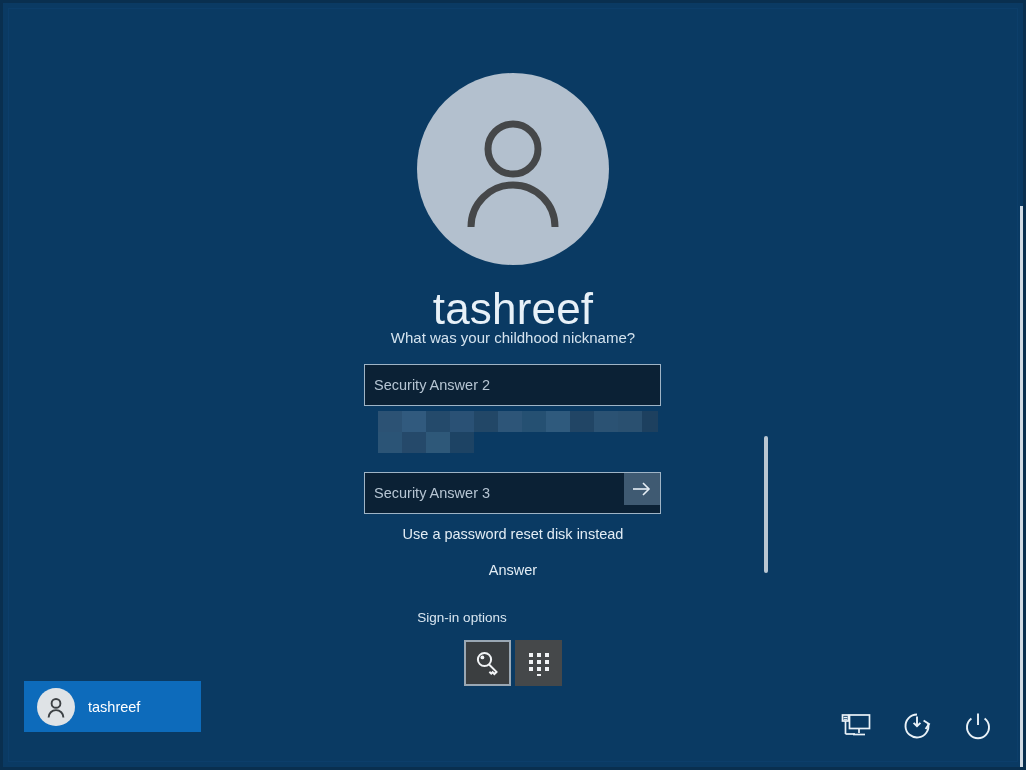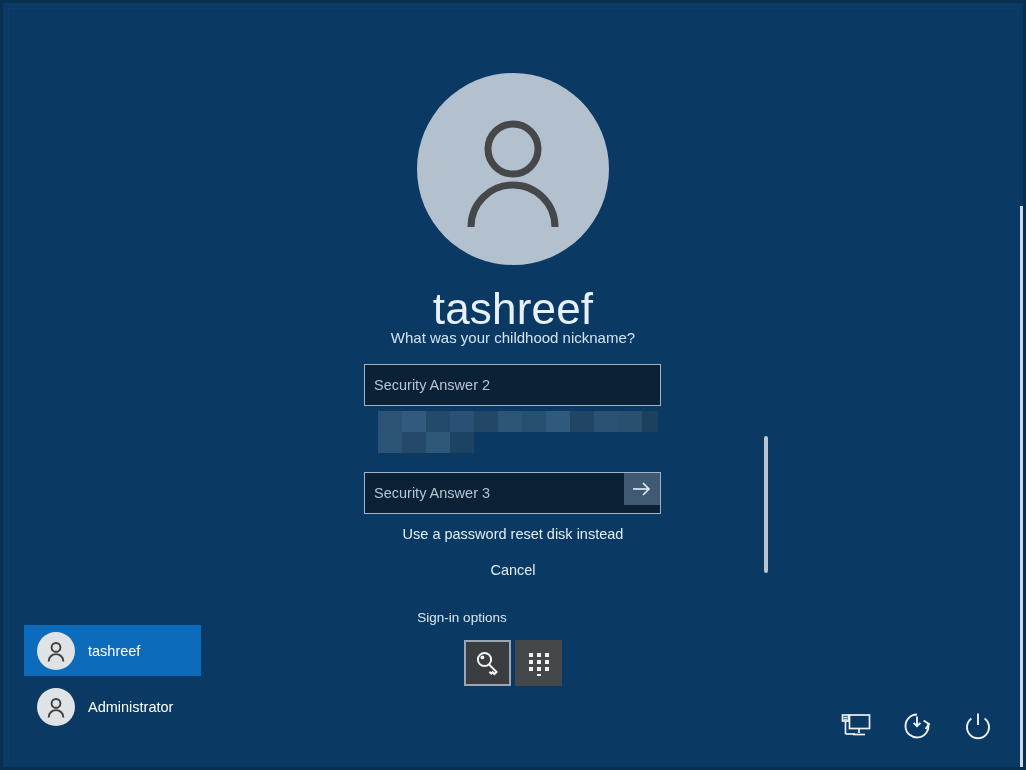--- a/index.html
+++ b/index.html
@@ -305,21 +305,21 @@
         <span>
           <svg width="20" height="16" viewBox="0 0 20 16" aria-hidden="true">
             <line x1="1" y1="8" x2="17" y2="8" stroke="#e6eef5" stroke-width="1.6"></line>
             <polyline points="11,2 17,8 11,14" fill="none" stroke="#e6eef5" stroke-width="1.6"></polyline>
           </svg>
         </span>
       </button>
     </div>
 
     <div class="center-link" style="top:524px;">Use a password reset disk instead</div>
-    <div class="center-link" style="top:560px;">Cancel</div>
+    <div class="center-link" style="top:560px;">Answer</div>
 
     <div id="signin-options-label">Sign-in options</div>
 
     <div id="signin-buttons">
       <button class="opt-button selected">
         <span>
           <svg width="28" height="28" viewBox="0 0 28 28" aria-hidden="true">
             <circle cx="10.5" cy="10.5" r="6.6" fill="none" stroke="#f2f4f6" stroke-width="2"></circle>
             <circle cx="8.4" cy="8.4" r="1.9" fill="#f2f4f6"></circle>
             <path d="M14.8 15.2 L22.5 22.9 L20.4 25 L18.6 23.2 L17.2 24.6 L15.4 22.8" fill="none" stroke="#f2f4f6" stroke-width="2" stroke-linejoin="miter"></path>
@@ -353,29 +353,20 @@
   <div id="user-list">
     <div class="user-row active">
       <span class="user-avatar">
         <svg width="24" height="24" viewBox="0 0 24 24" aria-hidden="true">
           <circle cx="12" cy="8.4" r="4.4" fill="none" stroke="#3d4144" stroke-width="1.9"></circle>
           <path d="M4.6 22.5 a7.4 7.4 0 0 1 14.8 0" fill="none" stroke="#3d4144" stroke-width="1.9"></path>
         </svg>
       </span>
       <span class="user-name">tashreef</span>
     </div>
-    <div class="user-row">
-      <span class="user-avatar">
-        <svg width="24" height="24" viewBox="0 0 24 24" aria-hidden="true">
-          <circle cx="12" cy="8.4" r="4.4" fill="none" stroke="#3d4144" stroke-width="1.9"></circle>
-          <path d="M4.6 22.5 a7.4 7.4 0 0 1 14.8 0" fill="none" stroke="#3d4144" stroke-width="1.9"></path>
-        </svg>
-      </span>
-      <span class="user-name">Administrator</span>
-    </div>
   </div>
 
   <div id="system-icons">
     <div class="sys-icon">
       <svg width="30" height="28" viewBox="0 0 30 28" aria-hidden="true">
         <rect x="8.5" y="3" width="20" height="13.5" fill="none" stroke="#eaf2f8" stroke-width="1.7"></rect>
         <rect x="1.5" y="3" width="6" height="6" fill="none" stroke="#eaf2f8" stroke-width="1.7"></rect>
         <line x1="2.6" y1="5.4" x2="6.4" y2="5.4" stroke="#eaf2f8" stroke-width="1.2"></line>
         <line x1="2.6" y1="7.3" x2="6.4" y2="7.3" stroke="#eaf2f8" stroke-width="1.2"></line>
         <line x1="4.5" y1="9" x2="4.5" y2="22" stroke="#eaf2f8" stroke-width="1.7"></line>

